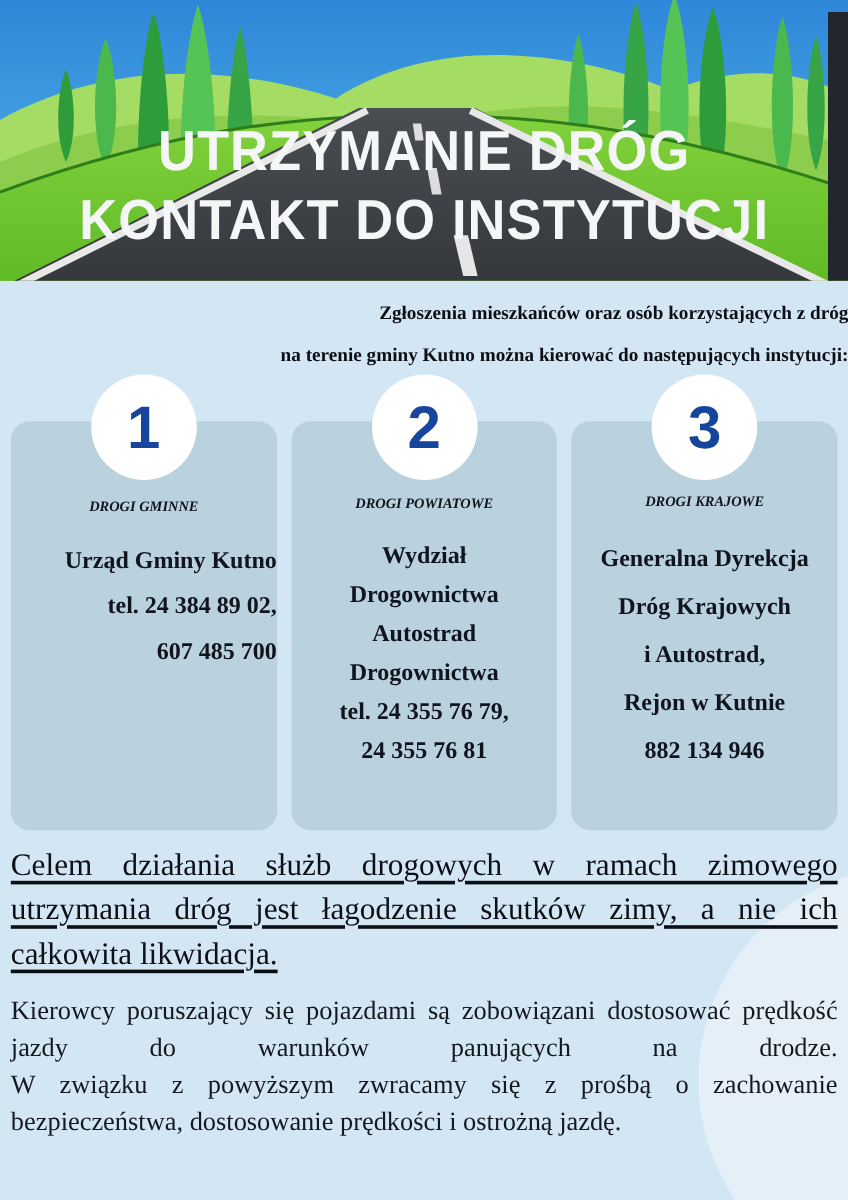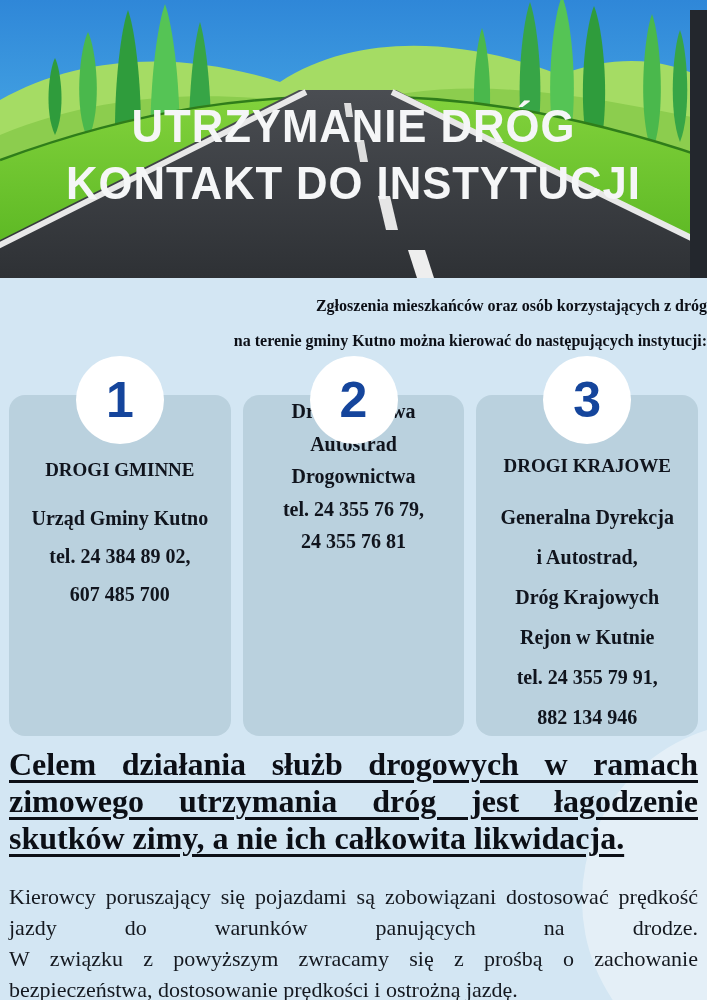--- a/index.html
+++ b/index.html
@@ -3,21 +3,21 @@
 <meta charset="utf-8">
 <style>
   html,body { margin:0; padding:0; }
   .page {
     width:707px; height:1000px; position:relative; overflow:hidden;
     background:#d3e6f3;
     font-family:"Liberation Serif", serif;
     color:#10141d;
   }
   
-  .hero { position:relative; width:707px; height:278px; overflow:hidden; background:#0c4a6e; }
+  .hero { position:relative; width:707px; height:234px; overflow:hidden; background:#0c4a6e; }
   .hero svg { position:absolute; inset:0; display:block; }
   .hero-title {
     position:absolute; left:0; right:0; top:97px; text-align:center;
     font-family:"Liberation Sans", sans-serif; font-weight:bold;
     color:#f5f6f7; font-size:47px; line-height:57px; letter-spacing:1px;
     transform:scaleX(0.93);
   }
   
   .bg-circle {
     position:absolute; left:582px; top:722px; width:356px; height:356px;
@@ -36,34 +36,34 @@
   }
   .num-circle {
     position:absolute; top:-39px; left:50%; transform:translateX(-50%);
     width:88px; height:88px; border-radius:50%; background:#ffffff;
   }
   .num {
     display:block; width:88px; line-height:88px; text-align:center;
     font-family:"Liberation Sans", sans-serif; font-weight:bold;
     font-size:50px; color:#15459c;
   }
-  .card-title { margin:0; font-size:19px; }
+  .card-title { margin:0; font-size:12px;font-style:italic; }
   .card-1 .card-title { padding-top:64px; margin-bottom:18px; }
   .card-2 .card-title { padding-top:52px; margin:0 auto 12px; max-width:150px; line-height:32px; }
   .card-3 .card-title { padding-top:60px; margin-bottom:20px; }
-  .card-1 .card-line { line-height:38px; }
+  .card-1 .card-line { line-height:38px;text-align:right; }
   .card-2 .card-line { line-height:32.5px; }
   .card-3 .card-line { line-height:40px; }
   
   .notice-bold {
-    margin:10px 9px 0; font-weight:bold; font-size:32px; line-height:37px;
+    margin:10px 9px 0; font-weight:normal; font-size:26px; line-height:37px;
     text-align:justify; color:#0c0f16;
     text-decoration:underline; text-decoration-thickness:2.5px; text-underline-offset:5px;
   }
-  .notice-para { margin:24px 9px 0; font-size:22px; line-height:31px; color:#14181f; }
+  .notice-para { margin:13px 9px 0; font-size:22px; line-height:31px; color:#14181f; }
   .j-all { text-align:justify; text-align-last:justify; }
   .j     { text-align:justify;font-family:Liberation Serif, serif; }
 </style>
 </head>
 <body>
 
 <div class="page">
 
   <div class="hero">
     <svg viewBox="0 0 707 278" width="707" height="278">
@@ -134,37 +134,38 @@
         <h3 class="card-title">DROGI GMINNE</h3>
         <div class="card-line">Urząd Gminy Kutno</div>
         <div class="card-line">tel. 24 384 89 02,</div>
         <div class="card-line">607 485 700</div>
       </article>
 
       <article class="card card-2">
         <div class="num-circle">
           <span class="num">2</span>
         </div>
+        <h3 class="card-title">DROGI POWIATOWE</h3>
+        <div class="card-line">Wydział</div>
         <div class="card-line">Drogownictwa</div>
         <div class="card-line">Autostrad</div>
         <div class="card-line">Drogownictwa</div>
         <div class="card-line">tel. 24 355 76 79,</div>
         <div class="card-line">24 355 76 81</div>
       </article>
 
       <article class="card card-3">
         <div class="num-circle">
           <span class="num">3</span>
         </div>
         <h3 class="card-title">DROGI KRAJOWE</h3>
         <div class="card-line">Generalna Dyrekcja</div>
+        <div class="card-line">Dróg Krajowych</div>
         <div class="card-line">i Autostrad,</div>
-        <div class="card-line">Dróg Krajowych</div>
         <div class="card-line">Rejon w Kutnie</div>
-        <div class="card-line">tel. 24 355 79 91,</div>
         <div class="card-line">882 134 946</div>
       </article>
 
     </section>
 
     <p class="notice-bold">Celem działania służb drogowych w ramach zimowego utrzymania dróg jest łagodzenie skutków zimy, a nie ich całkowita likwidacja.</p>
 
     <p class="notice-para">
       <span class="j-all" style="display:block">Kierowcy poruszający się pojazdami są zobowiązani dostosować prędkość jazdy do warunków panujących na drodze.</span>
       <span class="j" style="display:block">W związku z powyższym zwracamy się z prośbą o zachowanie bezpieczeństwa, dostosowanie prędkości i ostrożną jazdę.</span>

